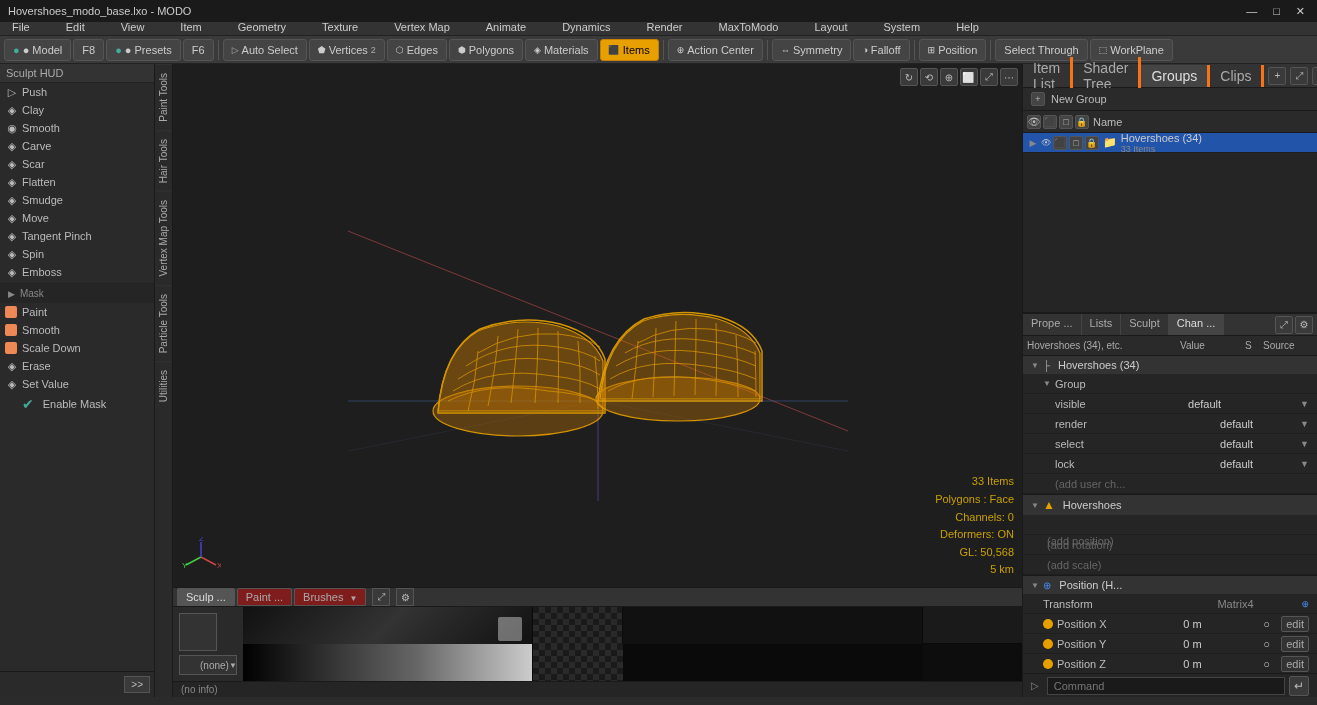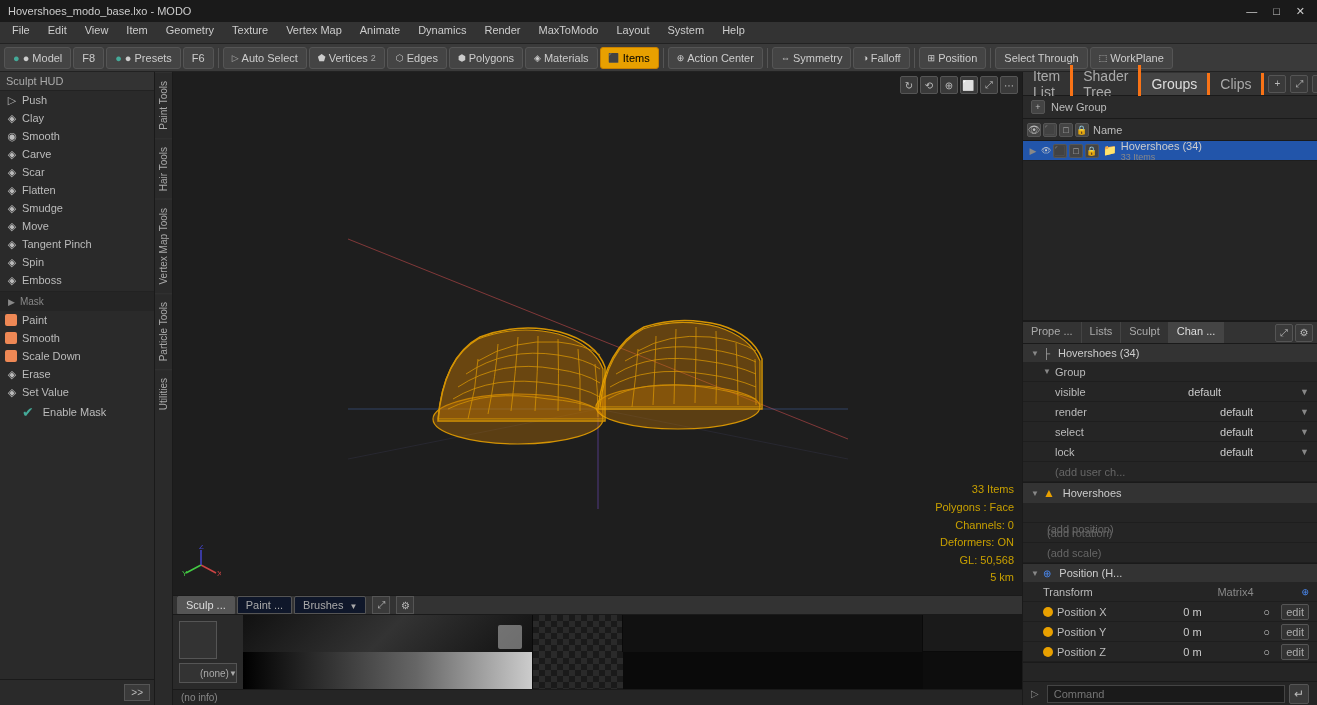--- a/index.html
+++ b/index.html
@@ -5,21 +5,21 @@
     * { margin: 0; padding: 0; box-sizing: border-box; }
     body { width: 1317px; height: 705px; background: #2b2b2b; font-family: 'Arial', sans-serif; font-size: 11px; color: #ccc; overflow: hidden; }
     
     
     #titlebar { background: #1a1a1a; height: 22px; display: flex; align-items: center; justify-content: space-between; padding: 5px 8px; color: #ccc; font-size: 11px; }
     #titlebar-left { display: flex; align-items: center; gap: 6px; }
     #titlebar-right { display: flex; gap: 8px; }
     #titlebar-right span { cursor: pointer; padding: 0 4px; }
 
     
-    #menubar { background: #333; height: 22px; display: flex; align-items: flex-start; padding: 0 4px; gap: 2px; border-bottom: 1px solid #222; }
+    #menubar { background: #333; height: 14px; display: flex; align-items: flex-end; padding: 0 4px; gap: 20px; border-bottom: 1px solid #222; }
     .menu-item { padding: 2px 8px; cursor: pointer; color: #ccc; font-size: 11px; border-radius: 2px; }
 
     
     #toolbar { background: #3a3a3a; height: 28px; display: flex; align-items: center; padding: 0 4px; gap: 2px; border-bottom: 1px solid #222; }
     .toolbar-btn { padding: 2px 8px; cursor: pointer; color: #ccc; font-size: 11px; border-radius: 3px; background: #444; border: 1px solid #555; display: flex; align-items: center; gap: 3px; height: 22px; }
     .toolbar-btn.active { background: #e8a000; color: #000; border-color: #c88000; }
     .toolbar-sep { width: 1px; background: #555; height: 20px; margin: 0 2px; }
 
     
     #main { display: flex; width: 1317px; height: calc(705px - 22px - 22px - 28px); }
@@ -41,21 +41,21 @@
     #viewport-header { background: #2a2a2a; height: 24px; display: flex; align-items: center; padding: 0 8px; gap: 8px; border-bottom: 1px solid #1a1a1a; }
     .vp-btn { padding: 1px 8px; background: #3a3a3a; border: 1px solid #555; border-radius: 2px; color: #bbb; font-size: 10px; cursor: pointer; }
     #viewport-controls { position: absolute; top: 4px; right: 4px; display: flex; gap: 2px; }
     .vp-ctrl { width: 18px; height: 18px; background: #3a3a3a; border: 1px solid #555; border-radius: 2px; display: flex; align-items: center; justify-content: center; cursor: pointer; color: #bbb; font-size: 10px; }
     #viewport-stats { position: absolute; bottom: 8px; right: 8px; text-align: right; color: #c8a000; font-size: 11px; line-height: 1.6; }
     #viewport-axes { position: absolute; bottom: 8px; left: 8px; }
 
     
     #bottom-panel { height: 110px; background: #2a2a2a; border-top: 1px solid #1a1a1a; display: flex; flex-direction: column; }
     #bottom-tabs { display: flex; align-items: center; height: 22px; background: #333; border-bottom: 1px solid #1a1a1a; padding: 0 4px; gap: 2px; }
-    .bottom-tab { padding: 2px 8px; font-size: 11px; color: #aaa; cursor: pointer; background: #0f172a; border: 1px solid #555; border-radius: 2px 2px 0 0; }
+    .bottom-tab { padding: 2px 8px; font-size: 11px; color: #aaa; cursor: pointer; background: #7f1d1d; border: 1px solid #555; border-radius: 2px 2px 0 0; }
     .bottom-tab.active { background: #555; color: #ddd; }
     .expand-btn { margin-left: 4px; width: 18px; height: 18px; background: #3a3a3a; border: 1px solid #555; display: flex; align-items: center; justify-content: center; cursor: pointer; color: #bbb; font-size: 10px; }
     #bottom-content { flex: 1; display: flex; }
     #brush-preview-area { flex: 1; background: #1a1a1a; display: flex; flex-direction: column; }
     #brush-left { width: 70px; background: #2a2a2a; display: flex; flex-direction: column; gap: 4px; padding: 6px; }
     .brush-swatch { width: 40px; height: 40px; background: #444; border: 1px solid #555; }
     .brush-dropdown { background: #333; border: 1px solid #555; color: #aaa; padding: 2px 20px; font-size: 10px; width: 100%; display: flex; align-items: center; justify-content: space-between; cursor: pointer; height: 20px; }
     #bottom-info { height: 18px; background: #252525; display: flex; align-items: center; padding: 0 8px; color: #888; font-size: 10px; border-top: 1px solid #1a1a1a; }
 
     
@@ -520,20 +520,26 @@
         </div>
         <div class="prop-tab active">
           <span>Chan ...</span>
         </div>
         <div class="prop-tab-icons">
           <div class="r-tab-icon">⤢</div>
           <div class="r-tab-icon">⚙</div>
         </div>
       </div>
 
+      <div style="background:#2a2a2a; display:flex; align-items:center; height:20px; border-bottom:1px solid #1a1a1a; padding: 0 4px;">
+        <span style="flex:1; font-size:10px; color:#aaa;">Hovershoes (34), etc.</span>
+        <span style="font-size:10px; color:#aaa; min-width:65px;">Value</span>
+        <span style="font-size:10px; color:#aaa; min-width:18px;">S</span>
+        <span style="font-size:10px; color:#aaa; min-width:50px;">Source</span>
+      </div>
 
       <div class="prop-section">
         <div class="prop-section-header">
           <span class="prop-section-arrow">▼</span>
           <span style="font-size:10px; color:#aaa; margin-right:4px;">├</span>
           <span>Hovershoes (34)</span>
         </div>
 
         <div class="prop-row prop-indent">
           <span class="prop-section-arrow">▼</span>

